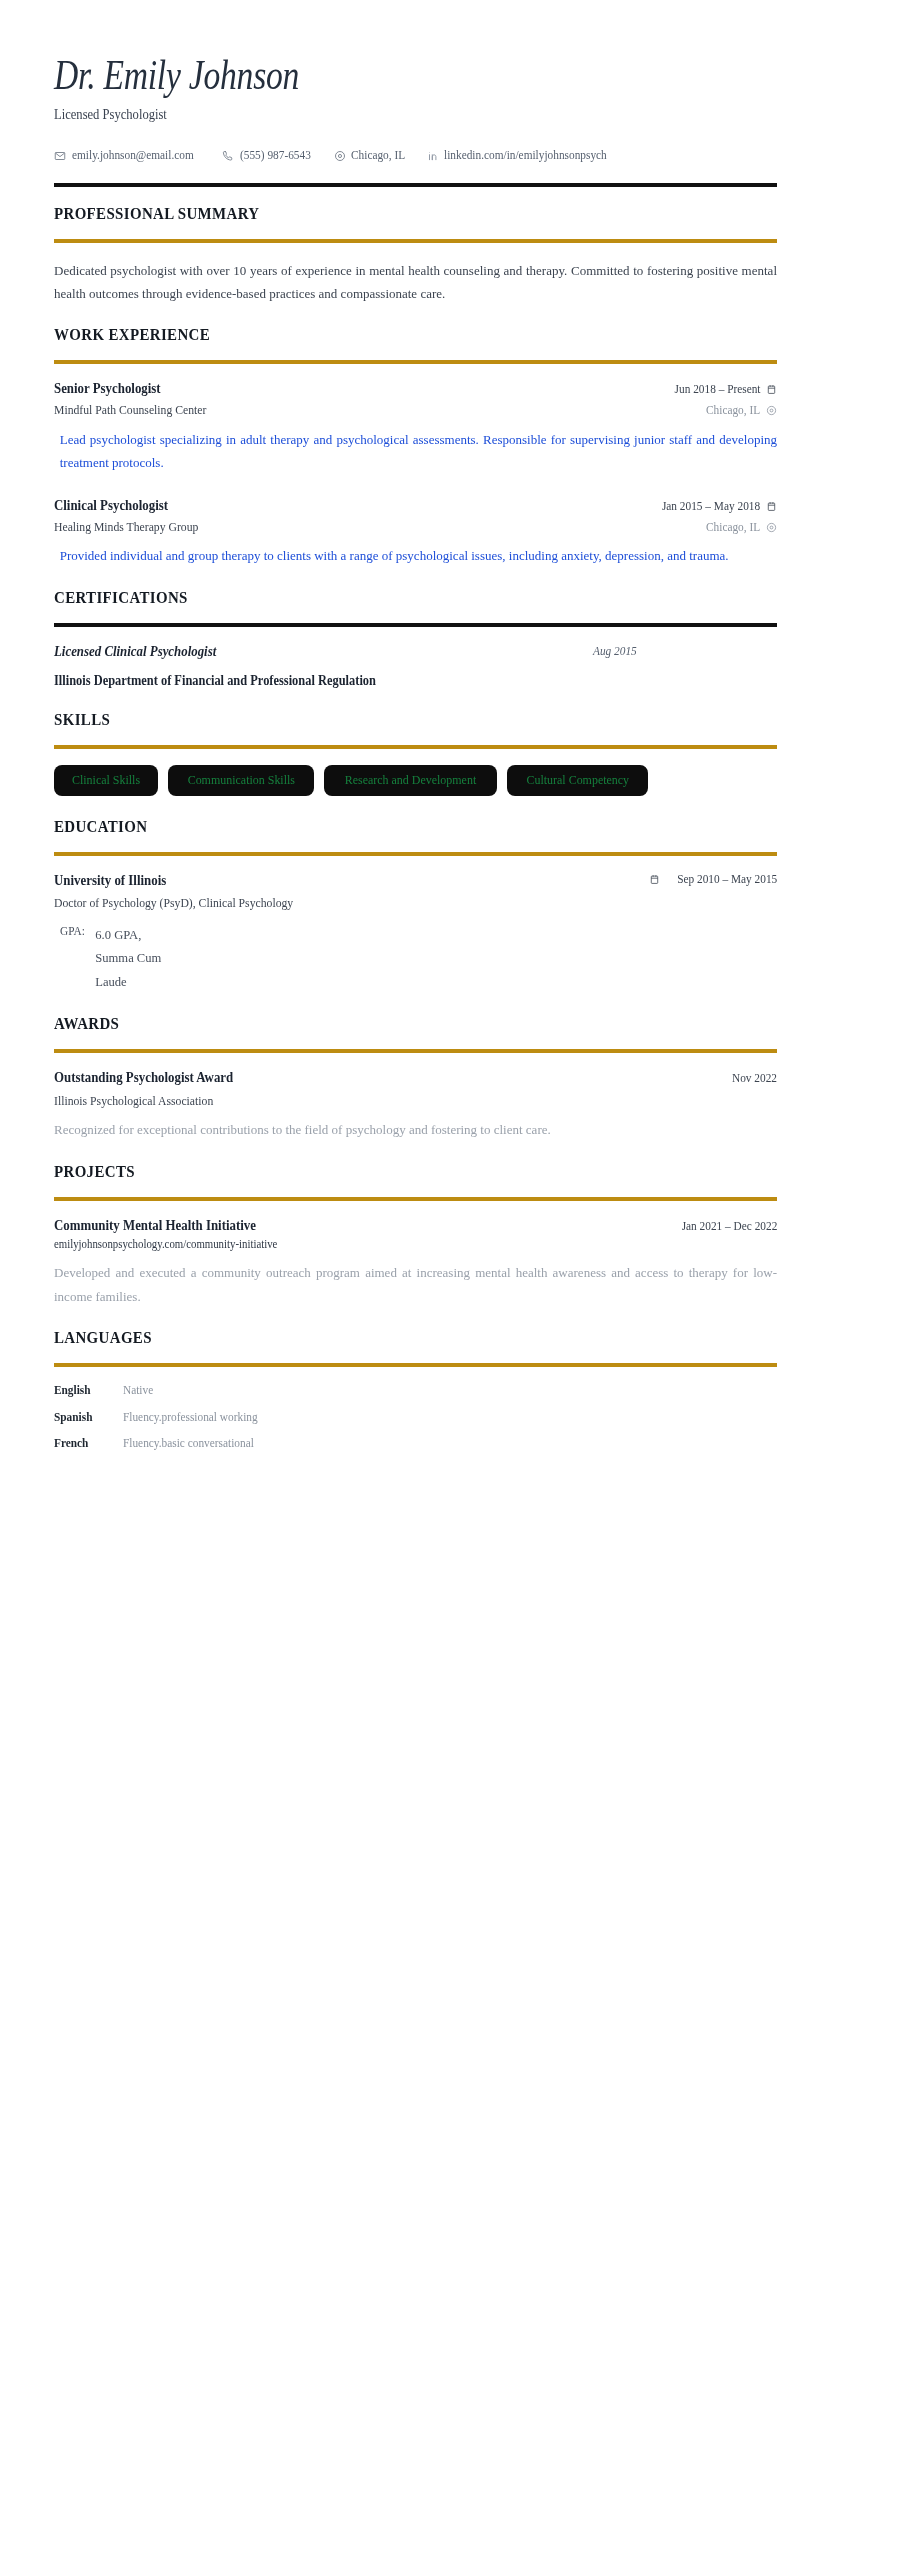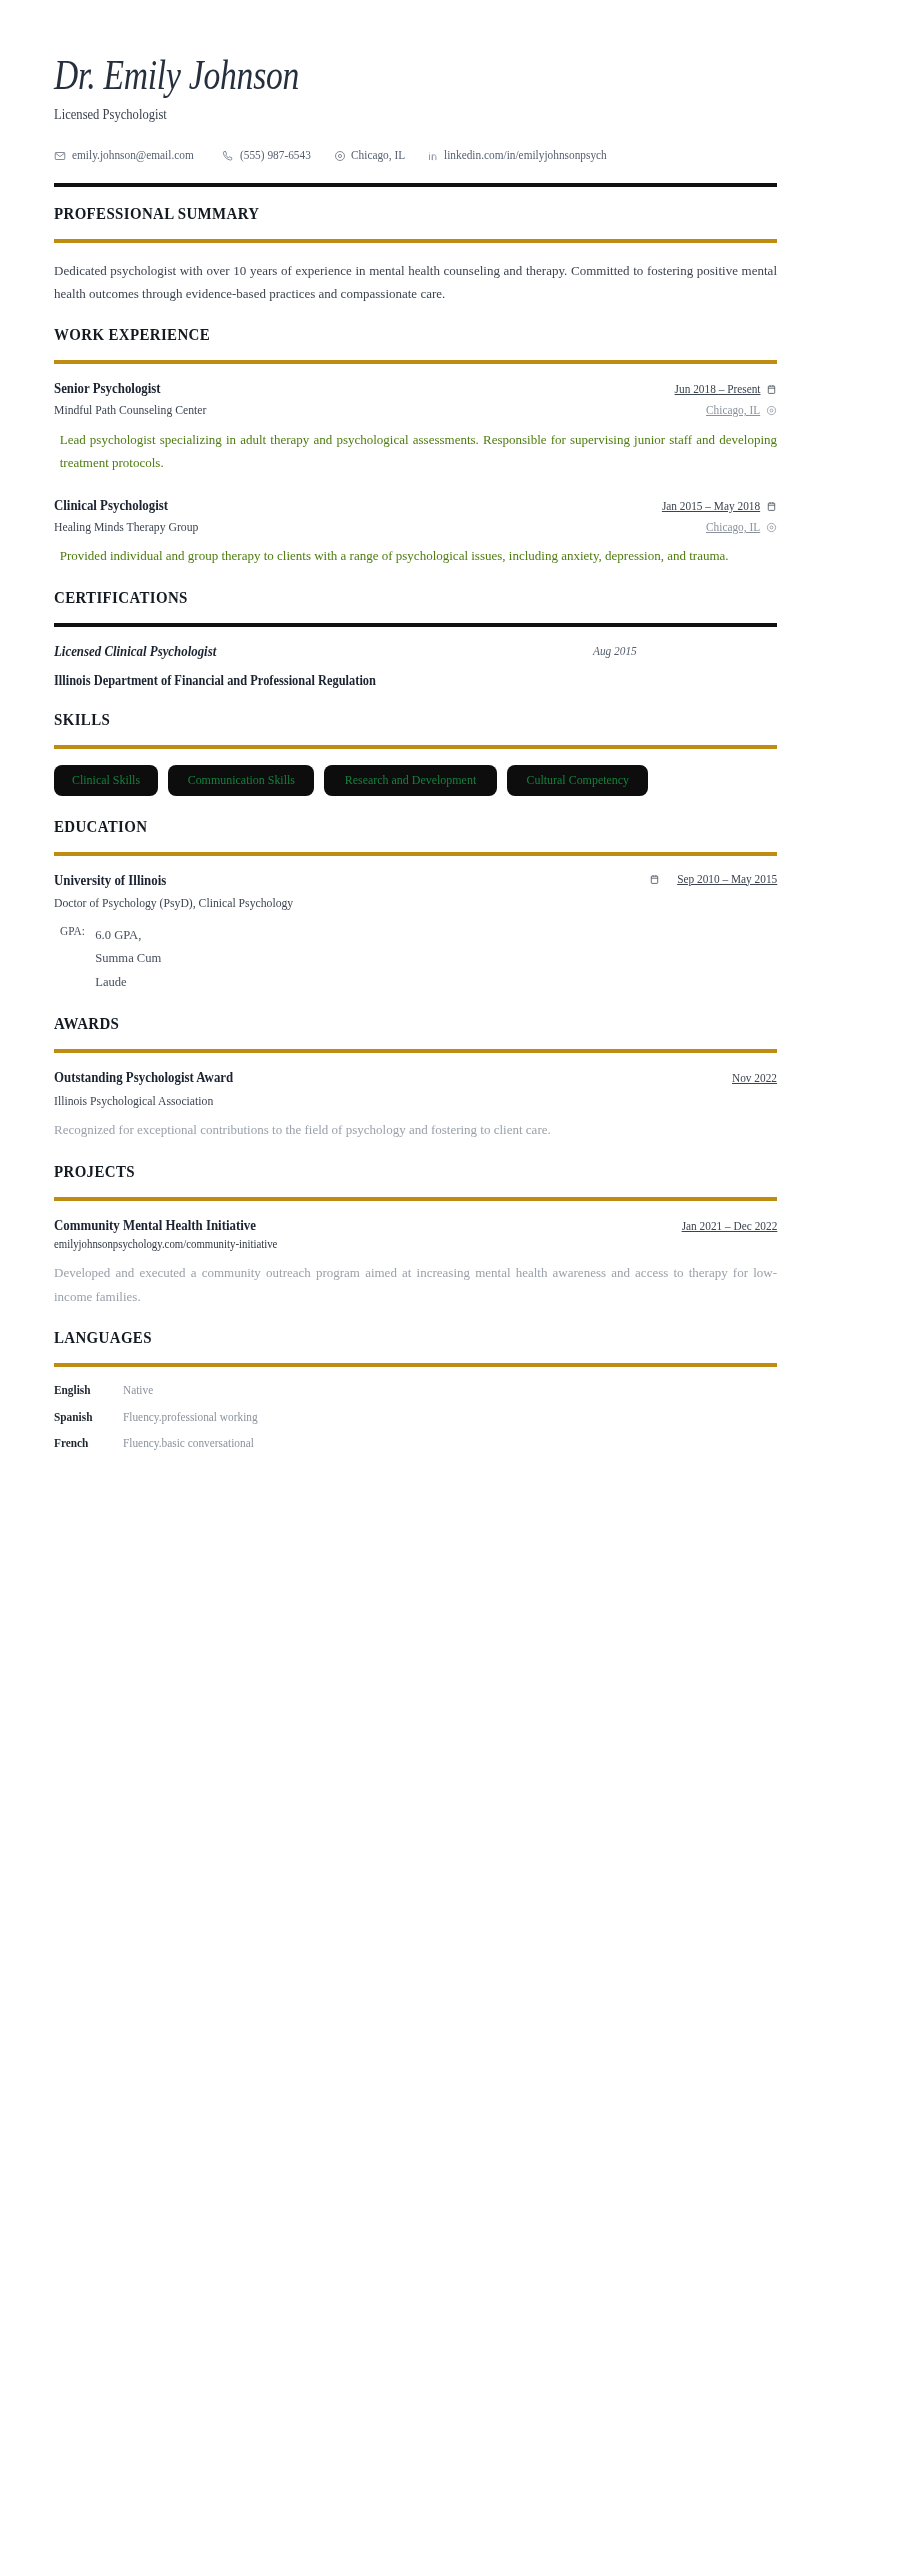--- a/index.html
+++ b/index.html
@@ -141,21 +141,20 @@
     transform-origin: left center;
     white-space: nowrap;
   }
   .entry-meta {
     display: inline-flex;
     align-items: center;
     font-size: 12.6px;
     color: #3c4450;
     white-space: nowrap;
     flex: none;
-    text-decoration: underline;
   }
   .entry-meta.muted { color: #8a929d; }
   .entry-meta .mtext {
     transform: scaleX(0.9);
     transform-origin: right center;
     display: inline-block;
   }
   .entry-meta .mi {
     display: inline-flex;
     align-items: center;
@@ -170,21 +169,21 @@
     margin-right: 5.2px;
   }
   .entry-meta .mi svg { display: block; }
 
   .entry-rows { margin-bottom: 8px; }
   .entry-row + .entry-row { margin-top: 5.2px; }
 
   .entry-desc {
     font-size: 13px;
     line-height: 1.78;
-    color: #4d7c0f;
+    color: #1d4ed8;
     max-width: 763px;
     text-align: justify;
     padding-left: 5.7px;
     margin-top: 9.2px;
   }
   .entry-desc.grey { color: #9aa1ab; }
   .entry-link {
     font-size: 12px;
     color: #2e3744;
     margin-top: 3.4px;

